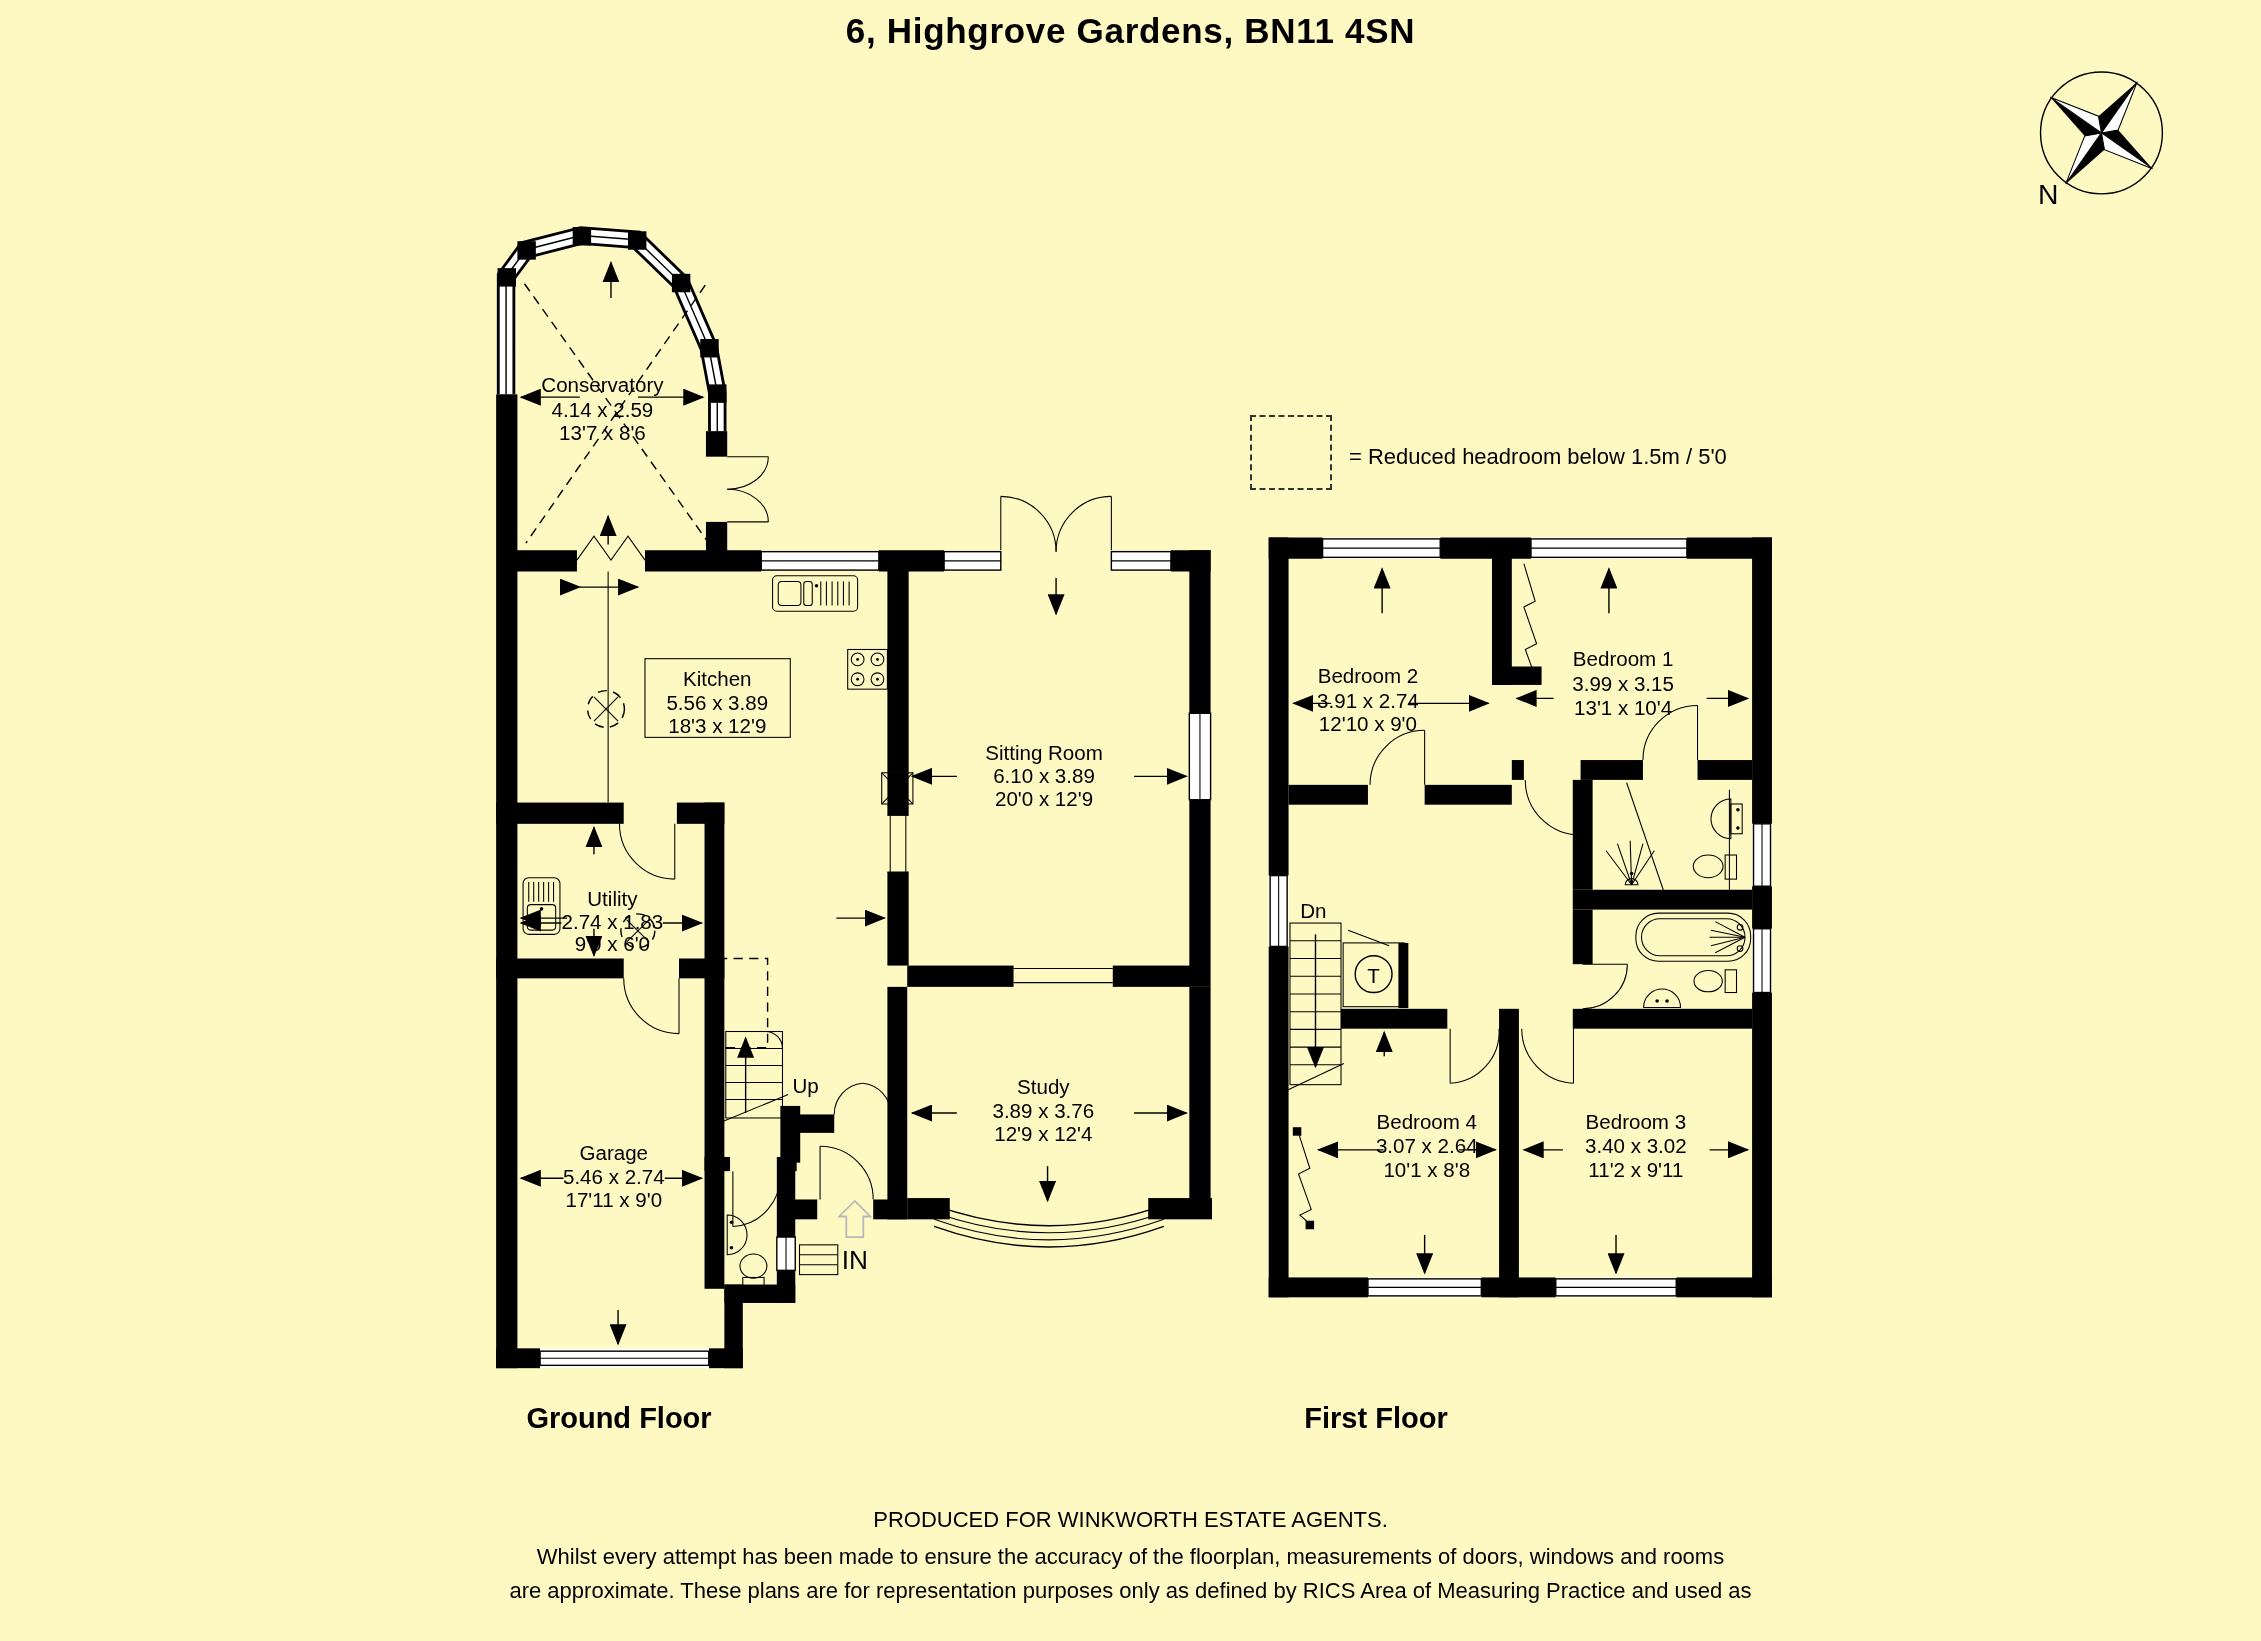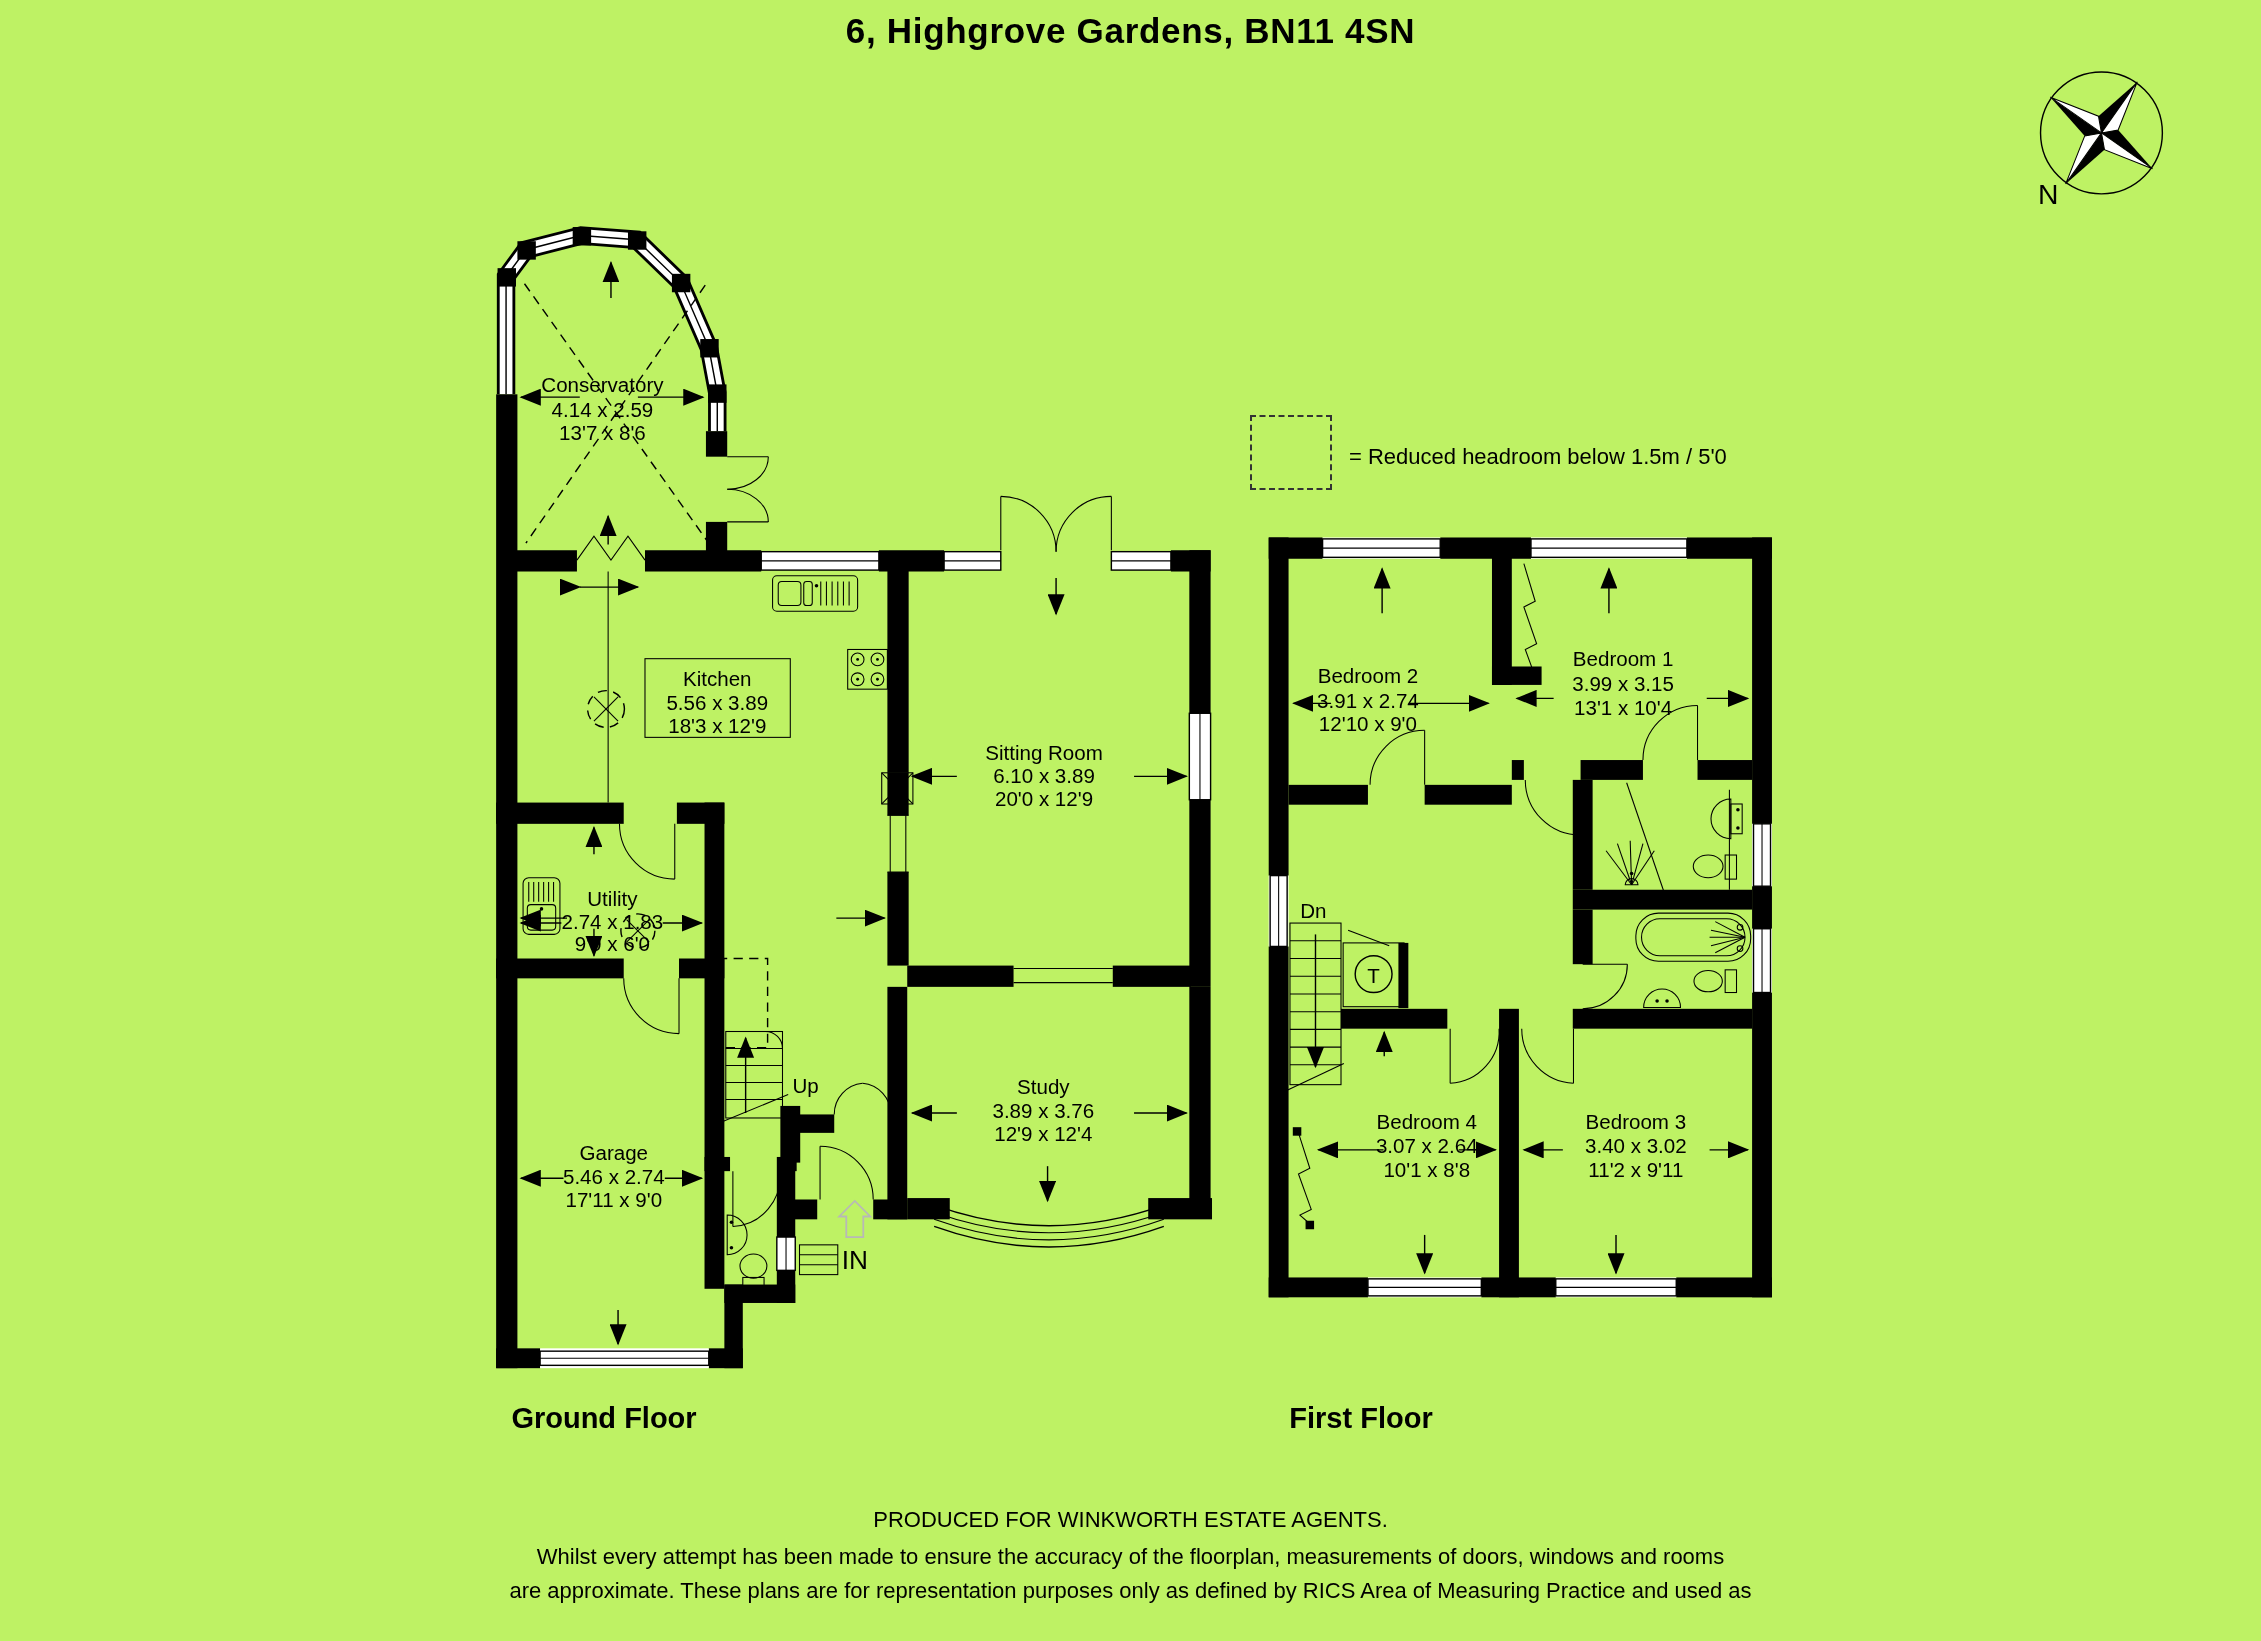--- a/index.html
+++ b/index.html
@@ -1,25 +1,25 @@
 <!DOCTYPE html>
 <html style="font-size:11.3px"><head>
 <meta charset="utf-8">
 <style>
   html,body{margin:0;padding:0;background:#fff;}
   body{width:2261px;height:1642px;font-family:"Liberation Sans",sans-serif;color:#000;}
-  #page{position:relative;width:2261px;height:1642px;background:#bef264;overflow:hidden;}
+  #page{position:relative;width:2261px;height:1642px;background:#fef9c3;overflow:hidden;}
   .abs{position:absolute;}
   .ctr{left:0;width:2261px;text-align:center;}
   #title{top:11.3px;font-size:35px;font-weight:bold;letter-spacing:0.7px;}
   #sub1{top:112px;font-size:23.4px;}
   #sub2{top:149px;font-size:23.4px;}
   #legend-box{left:1250px;top:415px;width:78px;height:71px;border:2.1px dashed #333;}
   #legend-label{left:1349px;top:444px;font-size:22px;}
-  .floorlabel{font-size:29px;font-weight:bold;transform:translateX(-50%);}
+  .floorlabel{font-size:29px;font-weight:bold;transform:translateX(-50%);margin-left:15px;}
   #gf-label{left:604px;top:1402px;}
   #ff-label{left:1361px;top:1402px;}
   .footln{left:0;width:2261px;text-align:center;font-size:22px;}
   #foot1{top:1507px;}
   #foot2{top:1544px;}
   #foot3{top:1578px;}
   #foot4{top:1612px;}
   
   .wall{fill:#000;stroke:none;}
   .tl{stroke:#000;stroke-width:2;fill:none;}

